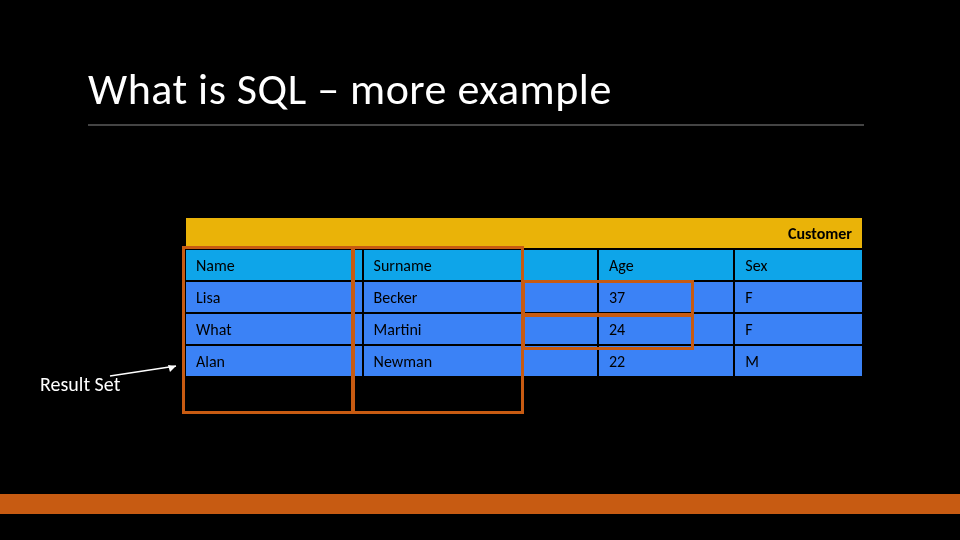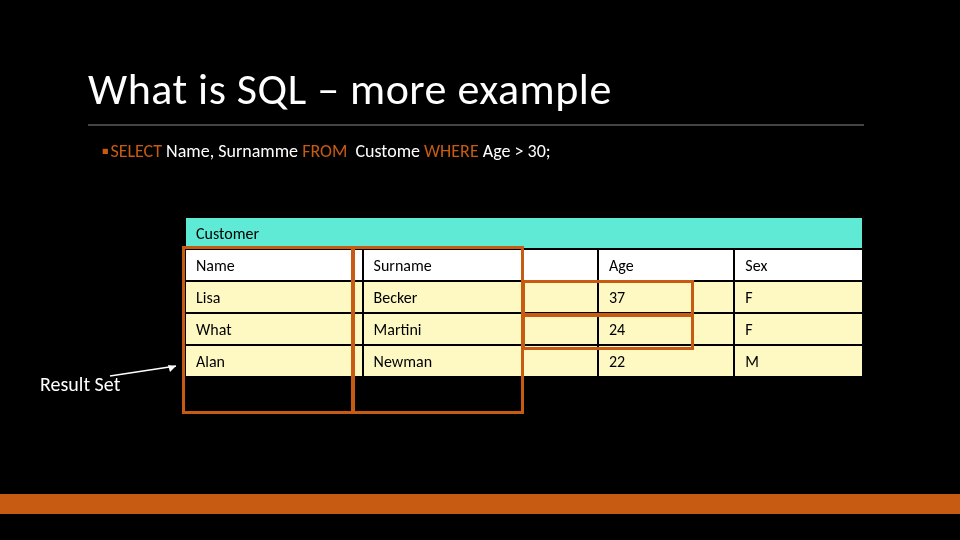--- a/index.html
+++ b/index.html
@@ -66,29 +66,29 @@
     font-size: 16px;
   }
   .tbl th, .tbl td {
     border: 2px solid #000;
     padding: 4px 10px;
     text-align: left;
     height: 22px;
     font-weight: 400;
   }
   .tbl .super-head {
-    background: #5eead4;
-    text-align: left;
-    font-weight: 400;
+    background: #eab308;
+    text-align: right;
+    font-weight: 700;
   }
   .tbl .head-row td {
-    background: #ffffff;
+    background: #0ea5e9;
   }
   .tbl .data-row td {
-    background: #fef9c3;
+    background: #3b82f6;
   }
 
   
   .hl {
     position: absolute;
     border: 3px solid #c75b12;
     background: transparent;
     pointer-events: none;
     box-sizing: border-box;
   }
@@ -118,21 +118,20 @@
   }
 </style>
 </head>
 <body>
 
 <div class="slide">
 
   <div class="title">What is SQL – more example</div>
   <div class="title-underline"></div>
 
-  <div class="codeblock"><span class="bullet-sq">▪</span><span class="kw">SELECT</span><span class="txt"> Name, Surnamme </span><span class="kw">FROM</span><span class="txt">  Custome </span><span class="kw">WHERE</span><span class="txt"> Age &gt; 30;</span></div>
 
   <div class="table-wrap">
     <table class="tbl">
       <tbody>
           <tr>
         <th class="super-head" colspan="4">Customer</th>
       </tr>
       <tr class="head-row">
         <td>Name</td>
         <td>Surname</td>

